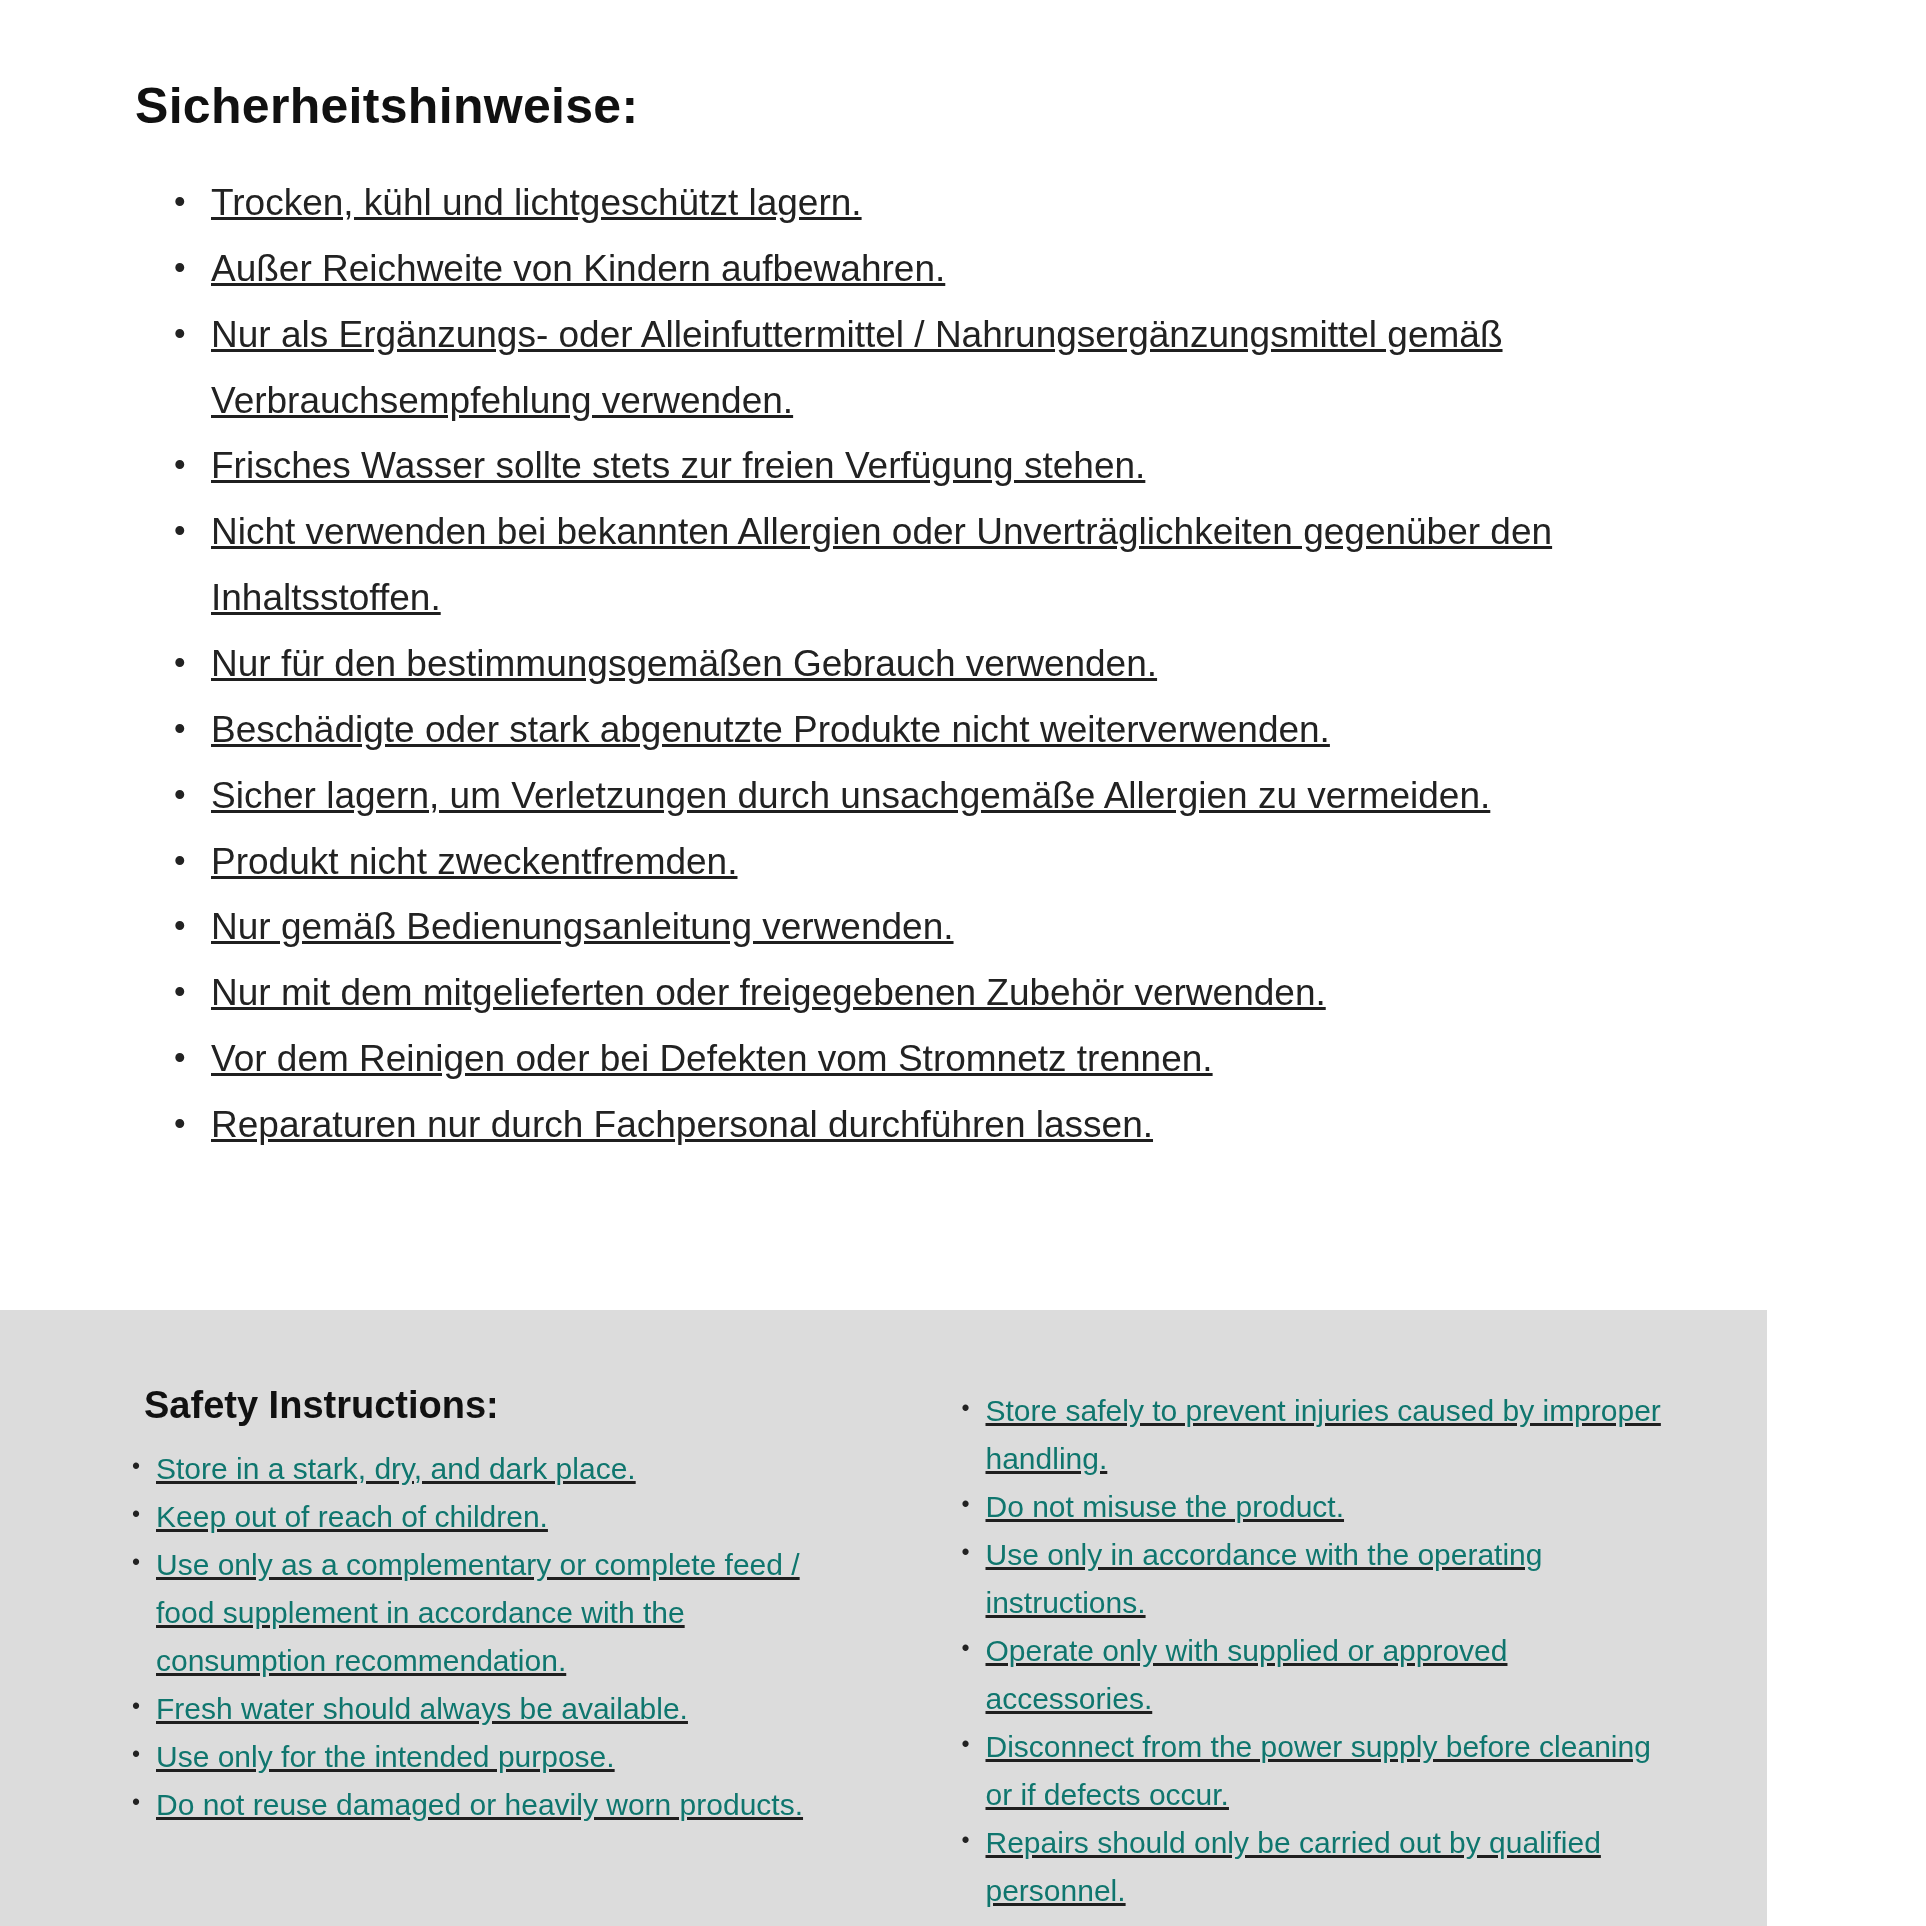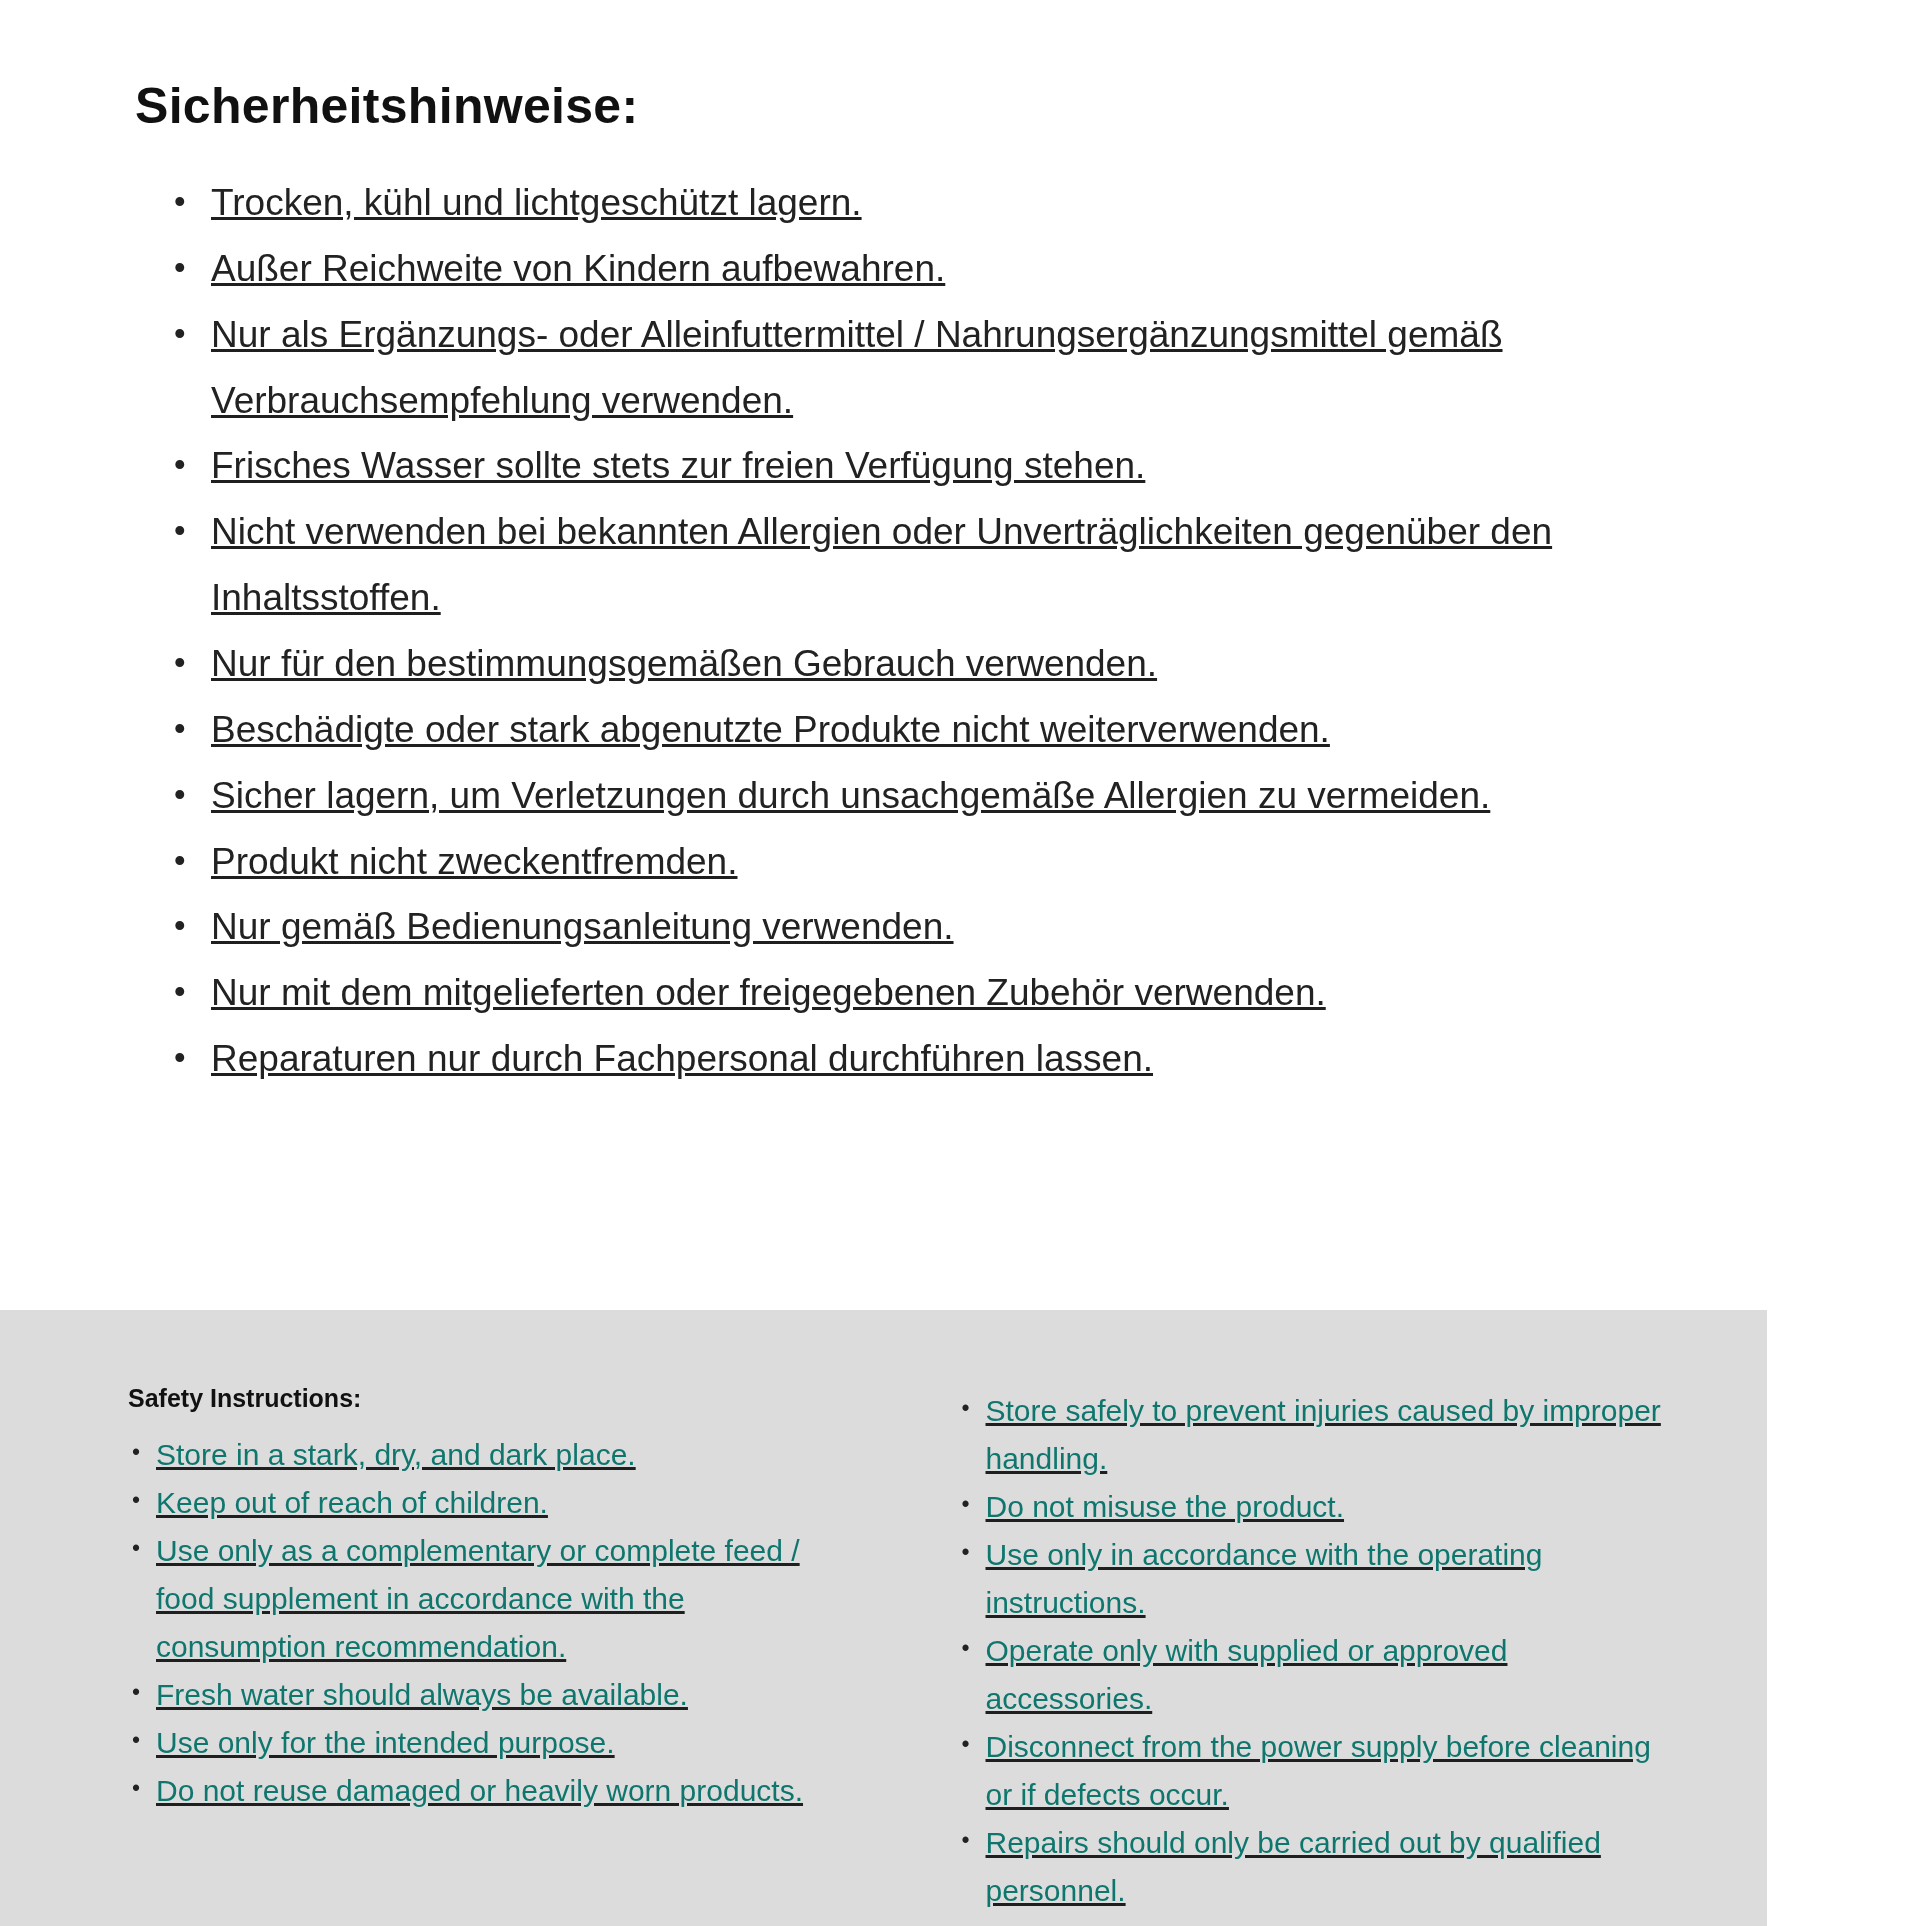--- a/index.html
+++ b/index.html
@@ -69,24 +69,25 @@
     display: flex;
     gap: 116px;
     align-items: flex-start;
   }
 
   .english-col {
     flex: 1 1 0;
   }
 
   .english-heading {
-    font-size: 25px;
+    font-size: 38px;
     font-weight: 700;
     color: #111111;
     margin-bottom: 18px;
+    margin-left: 16px;
   }
 
   .english-section li {
     position: relative;
     font-size: 30px;
     line-height: 1.6;
     padding-left: 28px;
     color: #0f766e;
   }
 
@@ -116,20 +117,21 @@
       <li>Außer Reichweite von Kindern aufbewahren.</li>
       <li>Nur als Ergänzungs- oder Alleinfuttermittel / Nahrungsergänzungsmittel gemäß Verbrauchsempfehlung verwenden.</li>
       <li>Frisches Wasser sollte stets zur freien Verfügung stehen.</li>
       <li>Nicht verwenden bei bekannten Allergien oder Unverträglichkeiten gegenüber den Inhaltsstoffen.</li>
       <li>Nur für den bestimmungsgemäßen Gebrauch verwenden.</li>
       <li>Beschädigte oder stark abgenutzte Produkte nicht weiterverwenden.</li>
       <li>Sicher lagern, um Verletzungen durch unsachgemäße Allergien zu vermeiden.</li>
       <li>Produkt nicht zweckentfremden.</li>
       <li>Nur gemäß Bedienungsanleitung verwenden.</li>
       <li>Nur mit dem mitgelieferten oder freigegebenen Zubehör verwenden.</li>
+      <li>Vor dem Reinigen oder bei Defekten vom Stromnetz trennen.</li>
       <li>Reparaturen nur durch Fachpersonal durchführen lassen.</li>
     </ul>
   </section>
 
   <section class="english-section">
 
     <div class="english-col left">
       <h2 class="english-heading">Safety Instructions:</h2>
       <ul class="safety-list">
         <li>Store in a stark, dry, and dark place.</li>

